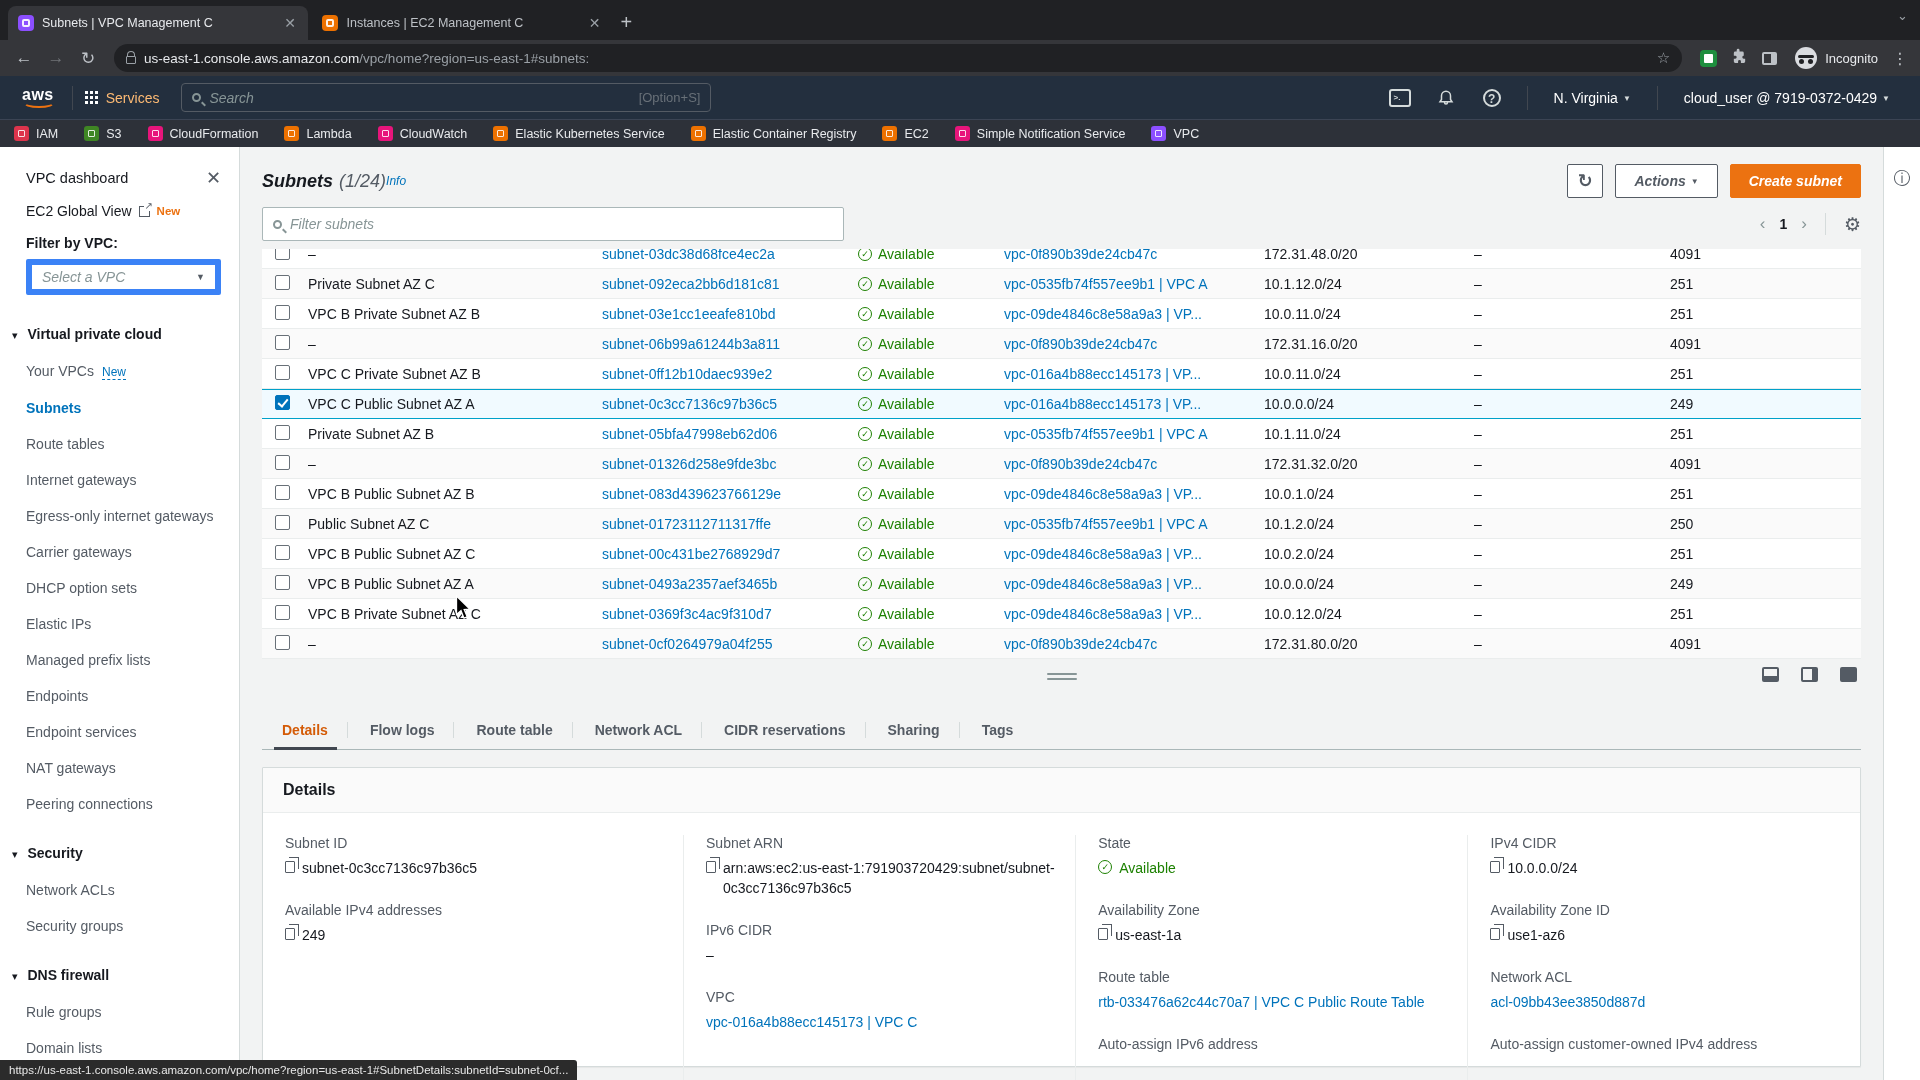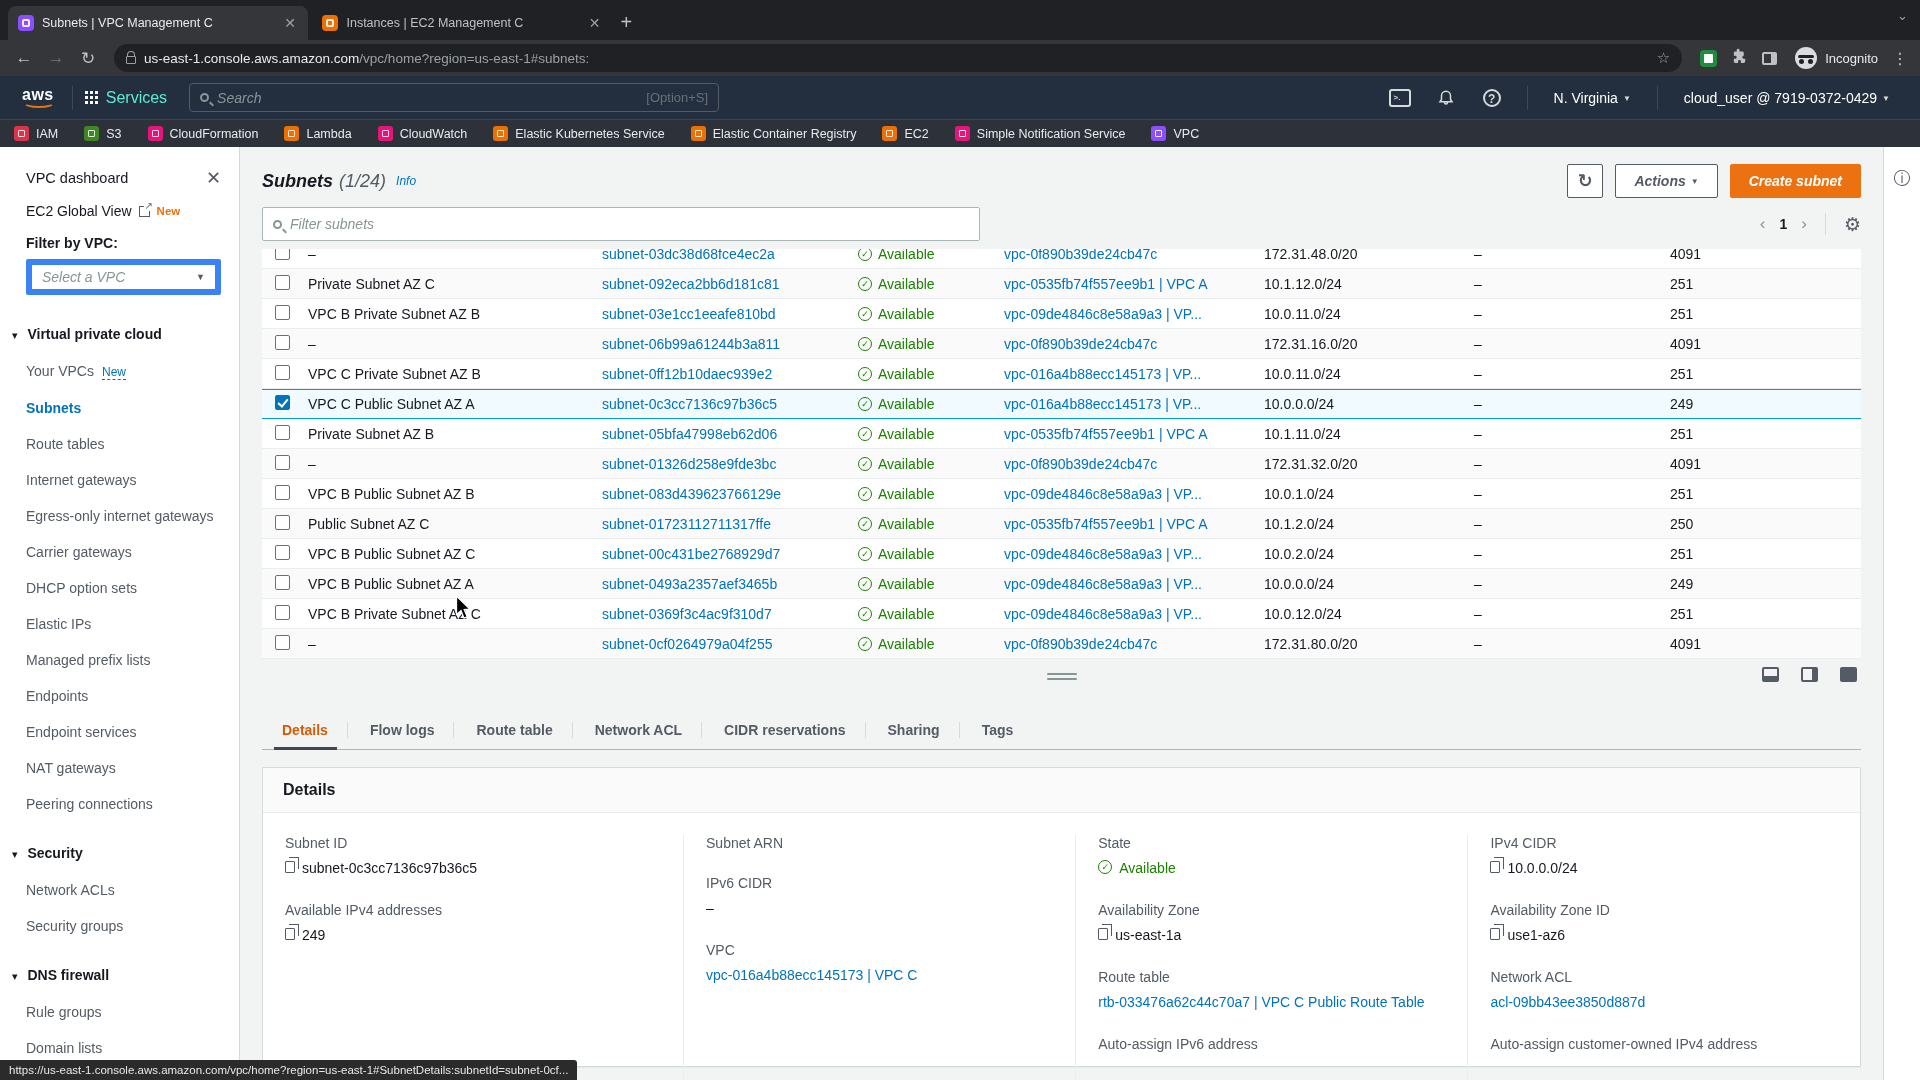--- a/index.html
+++ b/index.html
@@ -37,21 +37,21 @@
   .incog .ic::before { content:""; position:absolute; left:3px; right:3px; top:8px; height:3px; background:#202124; border-radius:2px;}
   .incog .ic::after { content:""; position:absolute; left:4px; top:12px; width:5px; height:5px; border-radius:50%; background:#202124; box-shadow:9px 0 0 #202124;}
   .incog .lbl { color:#e8eaed; font-size:13px; }
   .dots { color:#bdc1c6; font-size:16px; width:20px; text-align:center;}
 
   
   .awsnav { height:43px; background:#232f3e; display:flex; align-items:center; padding:0 16px; color:#d5dbdb; }
   .awslogo { color:#fff; font-weight:bold; font-size:16px; position:relative; padding:0 6px 6px 6px; letter-spacing:.5px;}
   .awslogo::after { content:""; position:absolute; left:7px; right:5px; bottom:2px; height:7px; border:2px solid transparent; border-bottom:2px solid #ec7211; border-radius:50%; }
   .navdiv { width:1px; height:24px; background:#414750; margin:0 12px; }
-  .services { display:flex; align-items:center; gap:8px; color:#5eead4; font-size:16px; }
+  .services { display:flex; align-items:center; gap:8px; color:#fdba74; font-size:14px; }
   .gridic { width:13px; height:13px; position:relative; }
   .gridic::before { content:""; position:absolute; width:3px; height:3px; background:#fff; left:0; top:0;
      box-shadow:5px 0 0 #fff,10px 0 0 #fff,0 5px 0 #fff,5px 5px 0 #fff,10px 5px 0 #fff,0 10px 0 #fff,5px 10px 0 #fff,10px 10px 0 #fff; }
   .awssearch { width:530px; height:29px; margin-left:22px; background:#232f3e; border:1px solid #545b64; border-radius:4px; display:flex; align-items:center; padding:0 10px; gap:8px;}
   .sic { width:9px; height:9px; border:2px solid #879596; border-radius:50%; position:relative; flex:none;}
   .sic::after { content:""; position:absolute; width:5px; height:2px; background:#879596; transform:rotate(45deg); left:7px; top:8px;}
   .awssearch .ph { color:#879596; font-size:14px; font-style:italic; flex:1;}
   .awssearch .short { color:#687078; font-size:13px; }
   .awsright { margin-left:auto; display:flex; align-items:center; gap:0; }
   .toolic { width:46px; display:flex; justify-content:center; align-items:center; }
@@ -92,29 +92,29 @@
   
   .infostrip { width:37px; background:#fff; border-left:1px solid #d5dbdb; flex:none; padding-top:20px; text-align:center;}
   .infoc { color:#545b64; font-size:17px; }
 
   
   .main { flex:1; padding:0 22px; overflow:hidden; position:relative;}
   .main-header { margin-top:14px; height:40px; display:flex; align-items:center;font-style:italic; }
   .pgtitle { font-size:18px; color:#16191f; }
   .pgtitle b { font-weight:bold; }
   .pgtitle .cnt { color:#545b64; font-weight:normal; margin-left:6px;}
-  .infolink { color:#0073bb; font-size:12px; margin-left:10px; vertical-align:3px;}
+  .infolink { color:#0073bb; font-size:12px; vertical-align:3px;}
   .hbtns { margin-left:auto; display:flex; gap:12px; align-items:center;}
   .btn { height:34px; border:1px solid #545b64; border-radius:2px; background:#fff; color:#545b64; font-weight:bold; font-size:14px; display:flex; align-items:center; padding:0 18px;}
   .btn.icon { width:36px; padding:0; justify-content:center; font-size:18px; }
   .btn.primary { background:#ec7211; border-color:#ec7211; color:#fff; }
   .btn .caret { color:#545b64; }
 
   .filter-row { margin-top:6px; height:34px; display:flex; align-items:center;}
-  .filterbox { width:718px; height:34px; border:1px solid #aab7b8; border-radius:2px; background:#fff; display:flex; align-items:center; padding:0 10px; gap:8px;}
+  .filterbox { width:582px; height:34px; border:1px solid #aab7b8; border-radius:2px; background:#fff; display:flex; align-items:center; padding:0 10px; gap:8px;}
   .filterbox .sic { border-color:#879596; }
   .filterbox .ph { color:#879596; font-style:italic; font-size:14px;}
   .pager { margin-left:auto; display:flex; align-items:center; gap:14px; color:#879596; font-size:17px;}
   .pager .pg { color:#16191f; font-weight:bold; font-size:14px; }
   .pager .sep { width:1px; height:22px; background:#d5dbdb; margin:0 4px;}
   .gear { color:#545b64; font-size:19px; }
 
   
   .table-wrap { margin-top:8px; height:410px; overflow:hidden; background:#fff; }
   .trow { display:grid; grid-template-columns:46px 294px 256px 146px 260px 210px 196px 1fr;
@@ -690,20 +690,24 @@
                 <span class="copy-ic"></span>
                 <span class="v">249</span>
               </div>
             </div>
 
           </div>
         <div class="dcol">
 
             <div class="dfield copy">
               <div class="dlabel">Subnet ARN</div>
+              <div class="dval">
+                <span class="copy-ic"></span>
+                <span class="v">arn:aws:ec2:us-east-1:791903720429:subnet/subnet-0c3cc7136c97b36c5</span>
+              </div>
             </div>
 
             <div class="dfield">
               <div class="dlabel">IPv6 CIDR</div>
               <div class="dval">
                 <span class="v">–</span>
               </div>
             </div>
 
             <div class="dfield link">

